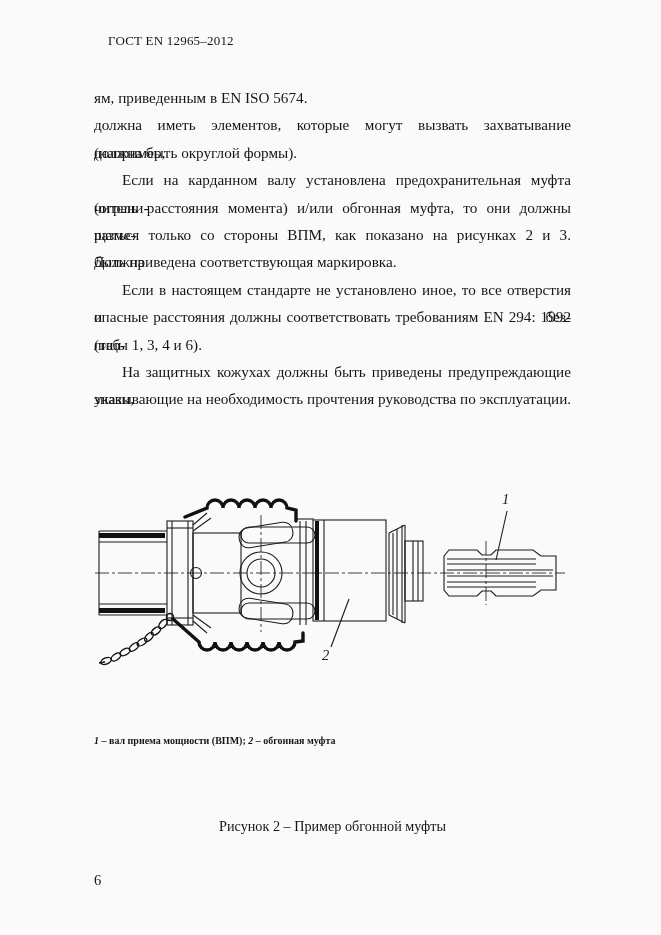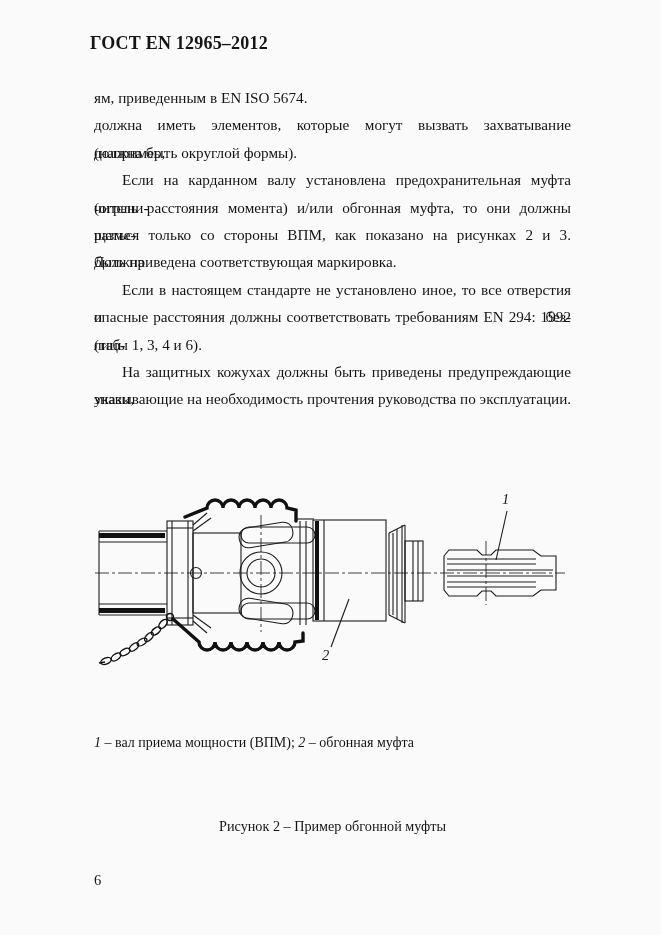--- a/index.html
+++ b/index.html
@@ -5,22 +5,22 @@
   html,body{margin:0;padding:0;}
   body{
     width:661px;height:935px;
     background:#fafafa;
     position:relative;
     overflow:hidden;
     font-family:"Liberation Serif","DejaVu Serif",serif;
     color:#151515;
   }
   .hdr{
-    position:absolute;left:90px;top:33px;
-    font-size:18px;font-weight:bold;letter-spacing:.2px;
+    position:absolute;left:108px;top:33px;
+    font-size:13px;font-weight:normal;letter-spacing:.2px;
   }
   .para-block{
     position:absolute;left:94px;top:84px;width:477px;
     font-size:15.2px;
   }
   .line{
     display:block;height:27.4px;line-height:27.4px;
     white-space:nowrap;overflow:visible;
   }
   .line.j{white-space:normal;text-align:justify;text-align-last:justify;word-spacing:.5px;}
@@ -29,21 +29,22 @@
     position:absolute;left:93px;top:485px;width:476px;height:200px;
   }
   .figure-wrap svg{position:absolute;left:0;top:0;}
   .callout{
     position:absolute;font-style:italic;font-size:14.5px;color:#1a1a1a;
   }
   .callout-1{left:409px;top:6px;}
   .callout-2{left:229px;top:162px;}
   .legend{
     position:absolute;left:94px;top:735px;width:477px;
-    font-size:14px;
+    font-size:10px;
+    font-weight:bold;
   }
   .legend .it{font-style:italic;}
   .caption{
     position:absolute;left:94px;top:782px;width:477px;
     text-align:center;font-size:14.2px;margin-top:36px;
   }
   .pageno{
     position:absolute;left:94px;top:872px;font-size:14.5px;
   }
   

